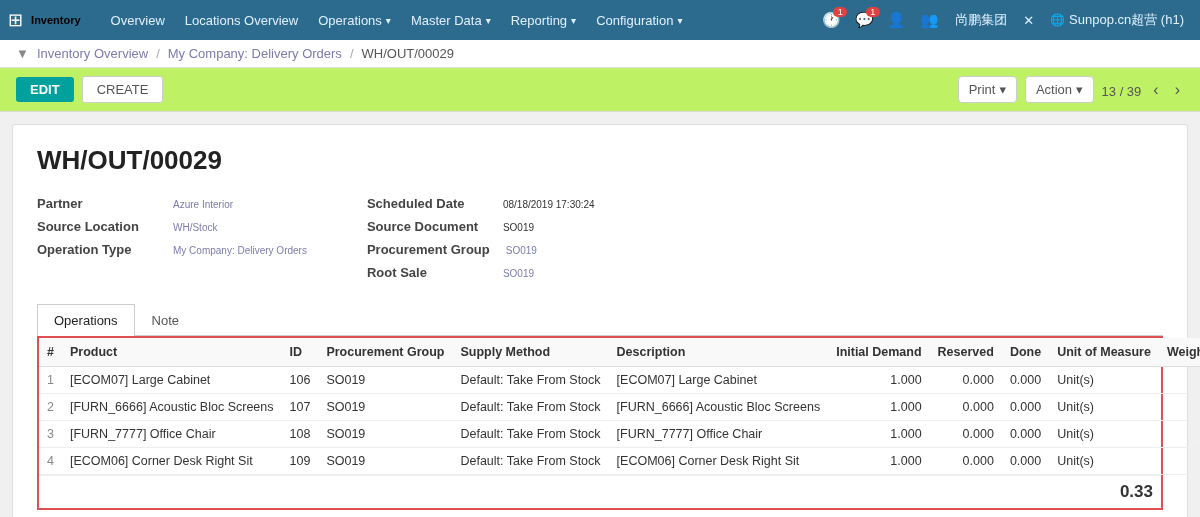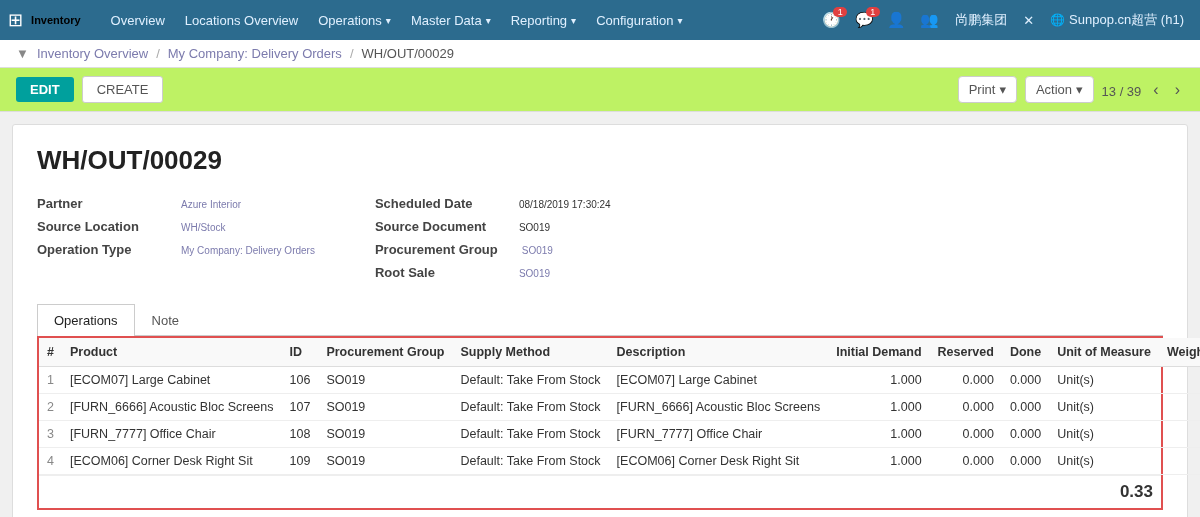--- a/index.html
+++ b/index.html
@@ -132,21 +132,21 @@
       margin-bottom: 20px;
     }
 
     
     .fields-section {
       display: flex;
       gap: 60px;
       margin-bottom: 24px;
     }
     .fields-col { display: flex; flex-direction: column; gap: 8px; }
-    .field-row { display: flex; align-items: baseline; gap: 24px; }
+    .field-row { display: flex; align-items: baseline; gap: 16px; }
     .field-label { font-weight: 600; color: #444; min-width: 120px; font-size: 13px; }
     .field-value { color: #333; font-size: 10px; }
     .field-value.link { color: #7c7bad; cursor: pointer; }
 
     
     .tabs-bar {
       display: flex;
       border-bottom: 1px solid #ccc;
       margin-bottom: 0;
     }

